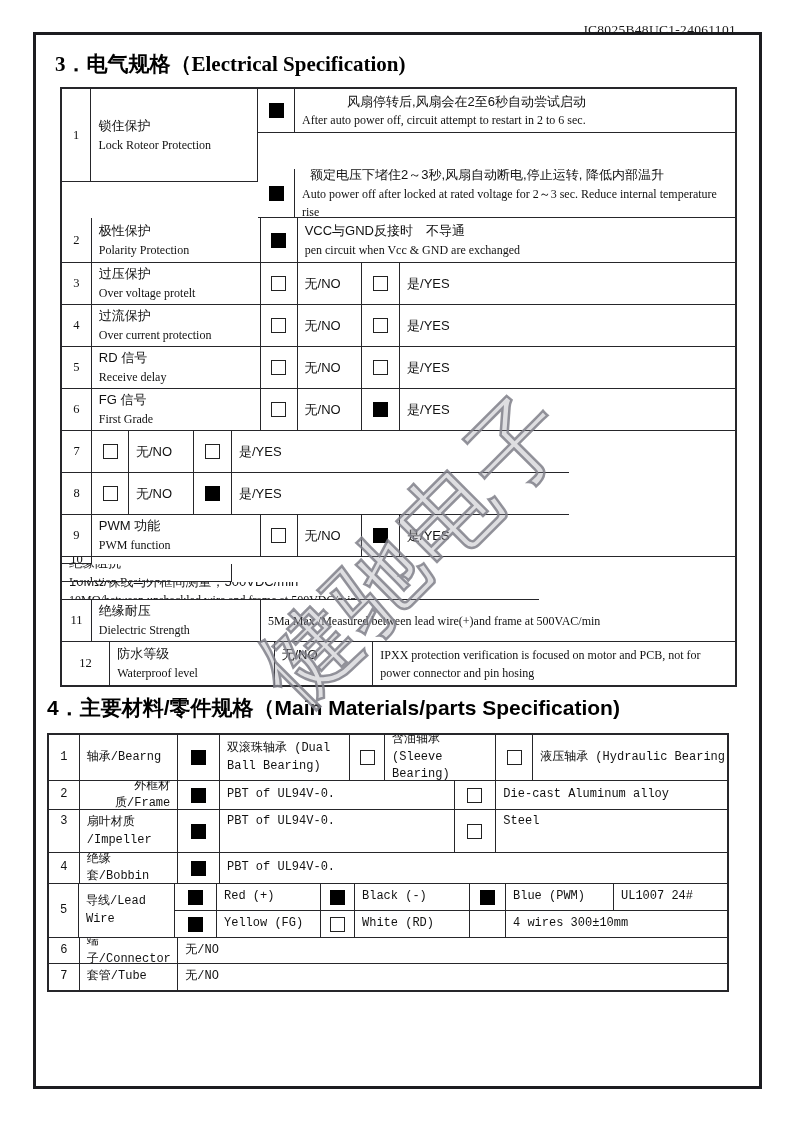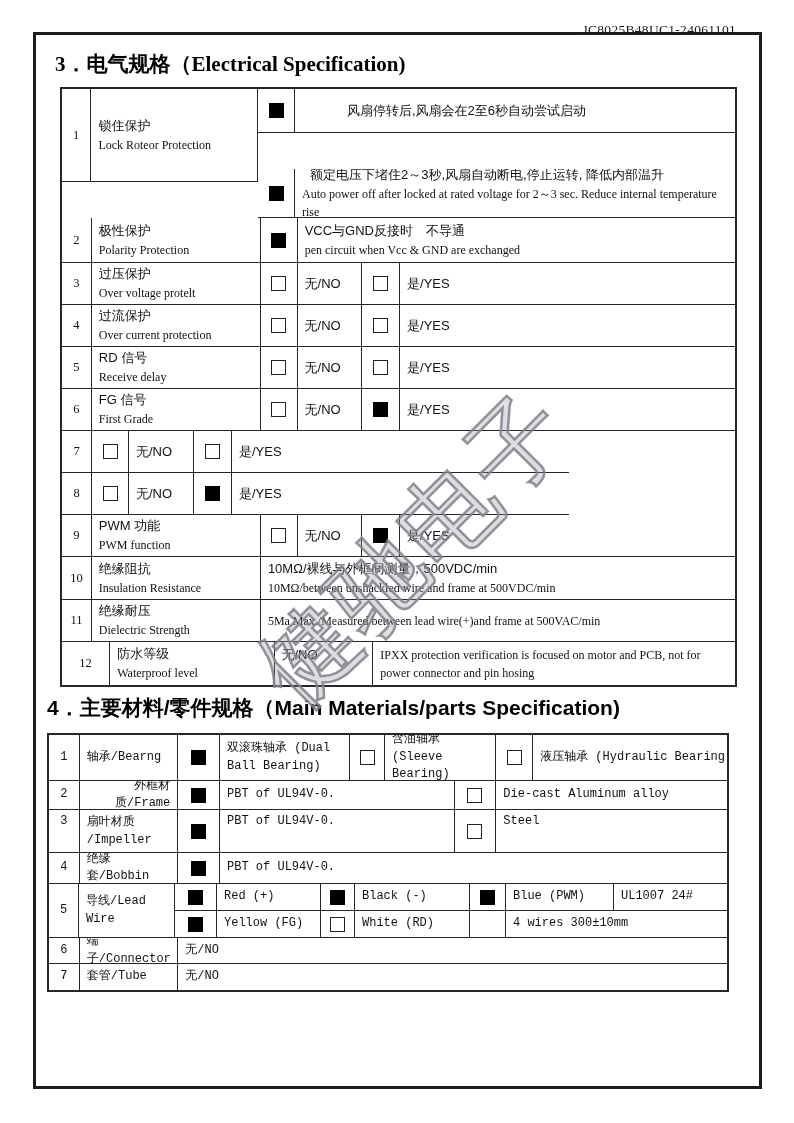--- a/index.html
+++ b/index.html
@@ -68,20 +68,21 @@
         <div class="zh">锁住保护</div>
         <div class="en">Lock Roteor  Protection</div>
       </div>
       <div class="colwrap" style="width:477px;">
         <div class="row" style="height:44px;">
           <div class="c cchk" style="width:37px;height:44px;">
             <span class="cb filled"></span>
           </div>
           <div class="c stack" style="width:440px;height:44px;">
             <div class="zh ind45">风扇停转后,风扇会在2至6秒自动尝试启动</div>
+            <div class="en">After auto power off, circuit attempt to restart in 2 to 6 sec.</div>
           </div>
         </div>
         <div class="row" style="height:49px;margin-top:36px;">
           <div class="c cchk" style="width:37px;height:49px;">
             <span class="cb filled"></span>
           </div>
           <div class="c stack" style="width:440px;height:49px;">
             <div class="zh ind8">额定电压下堵住2～3秒,风扇自动断电,停止运转, 降低内部温升</div>
             <div class="en">Auto power off after locked at rated voltage for 2～3 sec. Reduce internal temperature rise</div>
           </div>
@@ -201,21 +202,21 @@
       <div class="c cchk" style="width:37px;">
           <span class="cb"></span>
         </div>
       <div class="c zh" style="width:65px;">无/NO</div>
       <div class="c cchk" style="width:38px;">
           <span class="cb filled"></span>
         </div>
       <div class="c zh" style="width:337px;">是/YES</div>
     </div>
 
-    <div class="row" style="height:43px;">
+    <div class="row" style="height:43px;flex-direction:column;">
       <div class="c cnum" style="width:30px;">10</div>
       <div class="c citem" style="width:170px;">
         <div class="zh">绝缘阻抗</div>
         <div class="en">Insulation Resistance</div>
       </div>
       <div class="c stack" style="width:477px;">
         <div class="zh">10MΩ/裸线与外框间测量，500VDC/min</div>
         <div class="en">10MΩ/between unshackled wire and frame at 500VDC/min</div>
       </div>
     </div>

